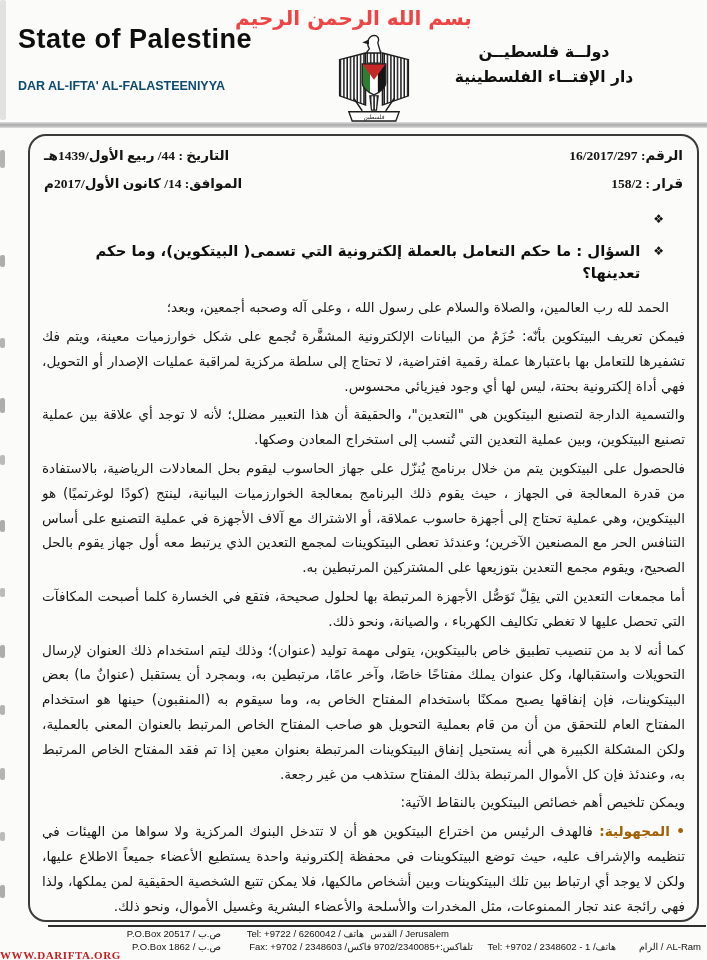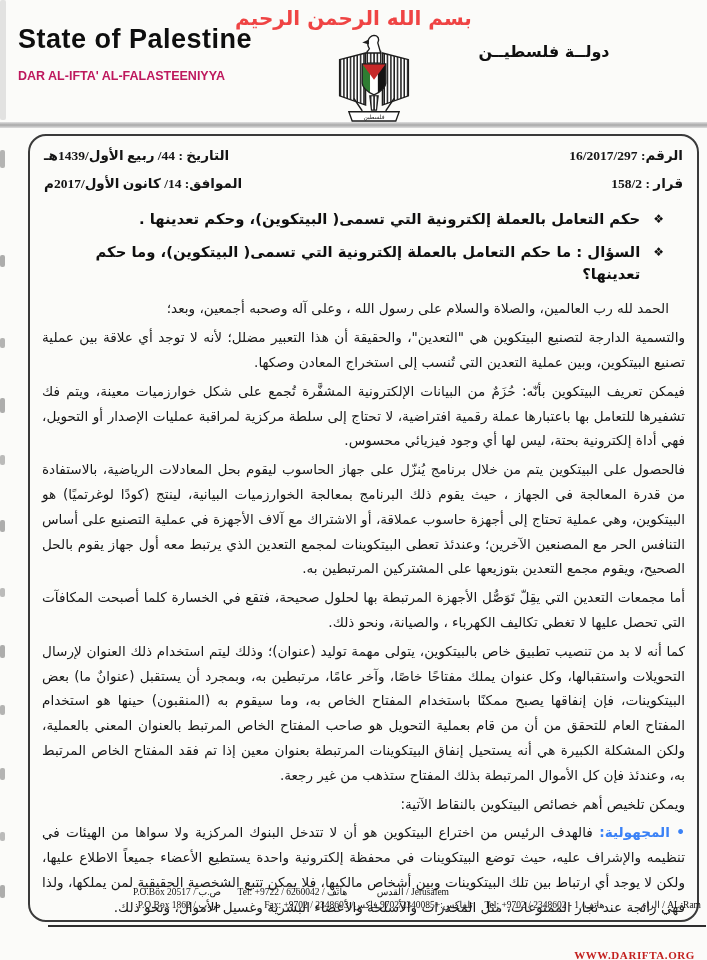--- a/index.html
+++ b/index.html
@@ -12,22 +12,22 @@
   .bismillah{
     position:absolute;top:6px;left:0;right:0;text-align:center;
     font-size:20px;font-weight:bold;color:#ef4444;direction:rtl;
   }
   .en-block{position:absolute;left:18px;top:24px;width:296px;text-align:left;}
   .en-title{
     font-family:"Liberation Sans",sans-serif;font-weight:900;
     font-size:27px;color:#0e0e0e;letter-spacing:.5px;white-space:nowrap;
   }
   .en-sub{
-    margin-top:14px;font-family:"Liberation Sans",sans-serif;
-    font-weight:700;font-size:12.5px;color:#be185d;white-space:nowrap;
+    margin-top:24px;font-family:"Liberation Sans",sans-serif;
+    font-weight:700;font-size:12.5px;color:#0c4a6e;white-space:nowrap;
   }
   .ar-block{position:absolute;right:38px;top:42px;width:250px;text-align:center;direction:rtl;}
   .ar-title{font-size:16px;font-weight:bold;color:#101010;white-space:nowrap;}
   .ar-sub{font-size:15.5px;font-weight:bold;margin-top:7px;color:#101010;white-space:nowrap;}
   .emblem{position:absolute;left:330px;top:32px;width:88px;height:94px;}
   .header-rule{
     position:absolute;top:122px;left:0;width:707px;height:6px;
     background:linear-gradient(#e0e0e0,#a8a8a8,#dedede);
   }
   
@@ -47,38 +47,38 @@
     display:flex;gap:13px;align-items:flex-start;
     font-weight:bold;font-size:14.8px;color:#0f0f0f;margin-bottom:12px;line-height:1.45;
   }
   .subject-bullet{font-size:12px;margin-top:3px;flex:none;}
   .body-text{
     margin-top:4px;font-size:13.6px;line-height:24.8px;
     text-align:justify;color:#181818;padding:0 3px;
   }
   .body-text p{margin:0 0 4px 0;}
   .body-text p.opening{text-indent:16px;}
-  .body-text strong{color:#3b82f6;}
+  .body-text strong{color:#a16207;}
   
   .footer-rule{position:absolute;top:925px;left:48px;right:1px;height:2px;background:#2e2e2e;}
   .footer{
-    position:absolute;top:886px;left:46px;right:2px;
-    font-family:Liberation Serif, serif;
+    position:absolute;top:928px;left:46px;right:2px;
+    font-family:Liberation Sans, sans-serif;
     font-size:9.5px;color:#101010;line-height:12.5px;
   }
   .f-row{display:flex;}
   .f-cell{flex:none;white-space:nowrap;text-align:right;}
   .f-rtl{direction:rtl;}
   .f-ltr{direction:ltr;}
   .c-pobox{width:175px;}
   .c-fax{width:252px;padding-left:6px;box-sizing:border-box;}
-  .c-tel{width:143px;text-align:center;}
+  .c-tel{width:143px;}
   .c-city{width:85px;}
   .website{
-    position:absolute;top:949px;left:0;right:12px;text-align:right;
+    position:absolute;top:949px;left:0;right:12px;text-align:left;
     font-family:"Liberation Serif",serif;font-weight:bold;
     font-size:11px;letter-spacing:.6px;color:#c3201f;
   }
   
   .artifact{position:absolute;background:#6d6d6d;border-radius:2px;}
   .soft{background:#b5b5b5;}
 </style>
 </head>
 <body>
 
@@ -120,50 +120,50 @@
     <path d="M45,76 L55,76 L53,93 L47,93 Z" fill="url(#hatch)" stroke="#1d1d1d" stroke-width="1.4"></path>
     <path d="M26,79 L36,94 M74,79 L64,94" stroke="#1d1d1d" stroke-width="1.8" fill="none"></path>
 
     <path d="M20,95 L80,95 L76,106 L24,106 Z" fill="#ffffff" stroke="#1d1d1d" stroke-width="1.6"></path>
     <text x="50" y="103.5" text-anchor="middle" font-size="7" font-family="DejaVu Sans, sans-serif" fill="#1d1d1d">فلسطين</text>
   </svg>
 </div>
 
 <div class="ar-block">
   <div class="ar-title">دولــة فلسطيــن</div>
+  <div class="ar-sub">دار الإفتــاء الفلسطينية</div>
 </div>
 
 <div class="header-rule"></div>
 
 <div class="doc-box">
 
   <div class="meta-row">
     <span>الرقم: 16/2017/297</span>
     <span>التاريخ : 44/ ربيع الأول/1439هـ</span>
   </div>
   <div class="meta-row">
     <span>قرار : 158/2</span>
     <span>الموافق: 14/ كانون الأول/2017م</span>
   </div>
 
   <div class="subjects">
     <div class="subject">
       <span class="subject-bullet">❖</span>
-      <span>حكم التعامل بالعملة إلكترونية التي تسمى( البيتكوين)، وحكم تعدينها .</span>
     </div>
     <div class="subject">
       <span class="subject-bullet">❖</span>
       <span>السؤال : ما حكم التعامل بالعملة إلكترونية التي تسمى( البيتكوين)، وما حكم تعدينها؟</span>
     </div>
   </div>
 
   <div class="body-text">
     <p class="opening">الحمد لله رب العالمين، والصلاة والسلام على رسول الله ، وعلى آله وصحبه أجمعين، وبعد؛</p>
+    <p>فيمكن تعريف البيتكوين بأنّه: حُزَمٌ من البيانات الإلكترونية المشفَّرة تُجمع على شكل خوارزميات معينة، ويتم فك تشفيرها للتعامل بها باعتبارها عملة رقمية افتراضية، لا تحتاج إلى سلطة مركزية لمراقبة عمليات الإصدار أو التحويل، فهي أداة إلكترونية بحتة، ليس لها أي وجود فيزيائي محسوس.</p>
     <p>والتسمية الدارجة لتصنيع البيتكوين هي "التعدين"، والحقيقة أن هذا التعبير مضلل؛ لأنه لا توجد أي علاقة بين عملية تصنيع البيتكوين، وبين عملية التعدين التي تُنسب إلى استخراج المعادن وصكها.</p>
-    <p>فيمكن تعريف البيتكوين بأنّه: حُزَمٌ من البيانات الإلكترونية المشفَّرة تُجمع على شكل خوارزميات معينة، ويتم فك تشفيرها للتعامل بها باعتبارها عملة رقمية افتراضية، لا تحتاج إلى سلطة مركزية لمراقبة عمليات الإصدار أو التحويل، فهي أداة إلكترونية بحتة، ليس لها أي وجود فيزيائي محسوس.</p>
     <p>فالحصول على البيتكوين يتم من خلال برنامج يُنزّل على جهاز الحاسوب ليقوم بحل المعادلات الرياضية، بالاستفادة من قدرة المعالجة في الجهاز ، حيث يقوم ذلك البرنامج بمعالجة الخوارزميات البيانية، لينتج (كودًا لوغرتميًا) هو البيتكوين، وهي عملية تحتاج إلى أجهزة حاسوب عملاقة، أو الاشتراك مع آلاف الأجهزة في عملية التصنيع على أساس التنافس الحر مع المصنعين الآخرين؛ وعندئذ تعطى البيتكوينات لمجمع التعدين الذي يرتبط معه أول جهاز يقوم بالحل الصحيح، ويقوم مجمع التعدين بتوزيعها على المشتركين المرتبطين به.</p>
     <p>أما مجمعات التعدين التي يقِلّ تَوَصُّل الأجهزة المرتبطة بها لحلول صحيحة، فتقع في الخسارة كلما أصبحت المكافآت التي تحصل عليها لا تغطي تكاليف الكهرباء ، والصيانة، ونحو ذلك.</p>
     <p>كما أنه لا بد من تنصيب تطبيق خاص بالبيتكوين، يتولى مهمة توليد (عنوان)؛ وذلك ليتم استخدام ذلك العنوان لإرسال التحويلات واستقبالها، وكل عنوان يملك مفتاحًا خاصًا، وآخر عامًا، مرتبطين به، وبمجرد أن يستقبل (عنوانٌ ما) بعض البيتكوينات، فإن إنفاقها يصبح ممكنًا باستخدام المفتاح الخاص به، وما سيقوم به (المنقبون) حينها هو استخدام المفتاح العام للتحقق من أن من قام بعملية التحويل هو صاحب المفتاح الخاص المرتبط بالعنوان المعني بالعملية، ولكن المشكلة الكبيرة هي أنه يستحيل إنفاق البيتكوينات المرتبطة بعنوان معين إذا تم فقد المفتاح الخاص المرتبط به، وعندئذ فإن كل الأموال المرتبطة بذلك المفتاح ستذهب من غير رجعة.</p>
     <p>ويمكن تلخيص أهم خصائص البيتكوين بالنقاط الآتية:</p>
     <p>
       <strong>
         <span>•</span>
         <span>المجهولية:</span>
       </strong>
       <span>فالهدف الرئيس من اختراع البيتكوين هو أن لا تتدخل البنوك المركزية ولا سواها من الهيئات في تنظيمه والإشراف عليه، حيث توضع البيتكوينات في محفظة إلكترونية واحدة يستطيع الأعضاء جميعاً الاطلاع عليها، ولكن لا يوجد أي ارتباط بين تلك البيتكوينات وبين أشخاص مالكيها، فلا يمكن تتبع الشخصية الحقيقية لمن يملكها، ولذا فهي رائجة عند تجار الممنوعات، مثل المخدرات والأسلحة والأعضاء البشرية وغسيل الأموال، ونحو ذلك.</span>

